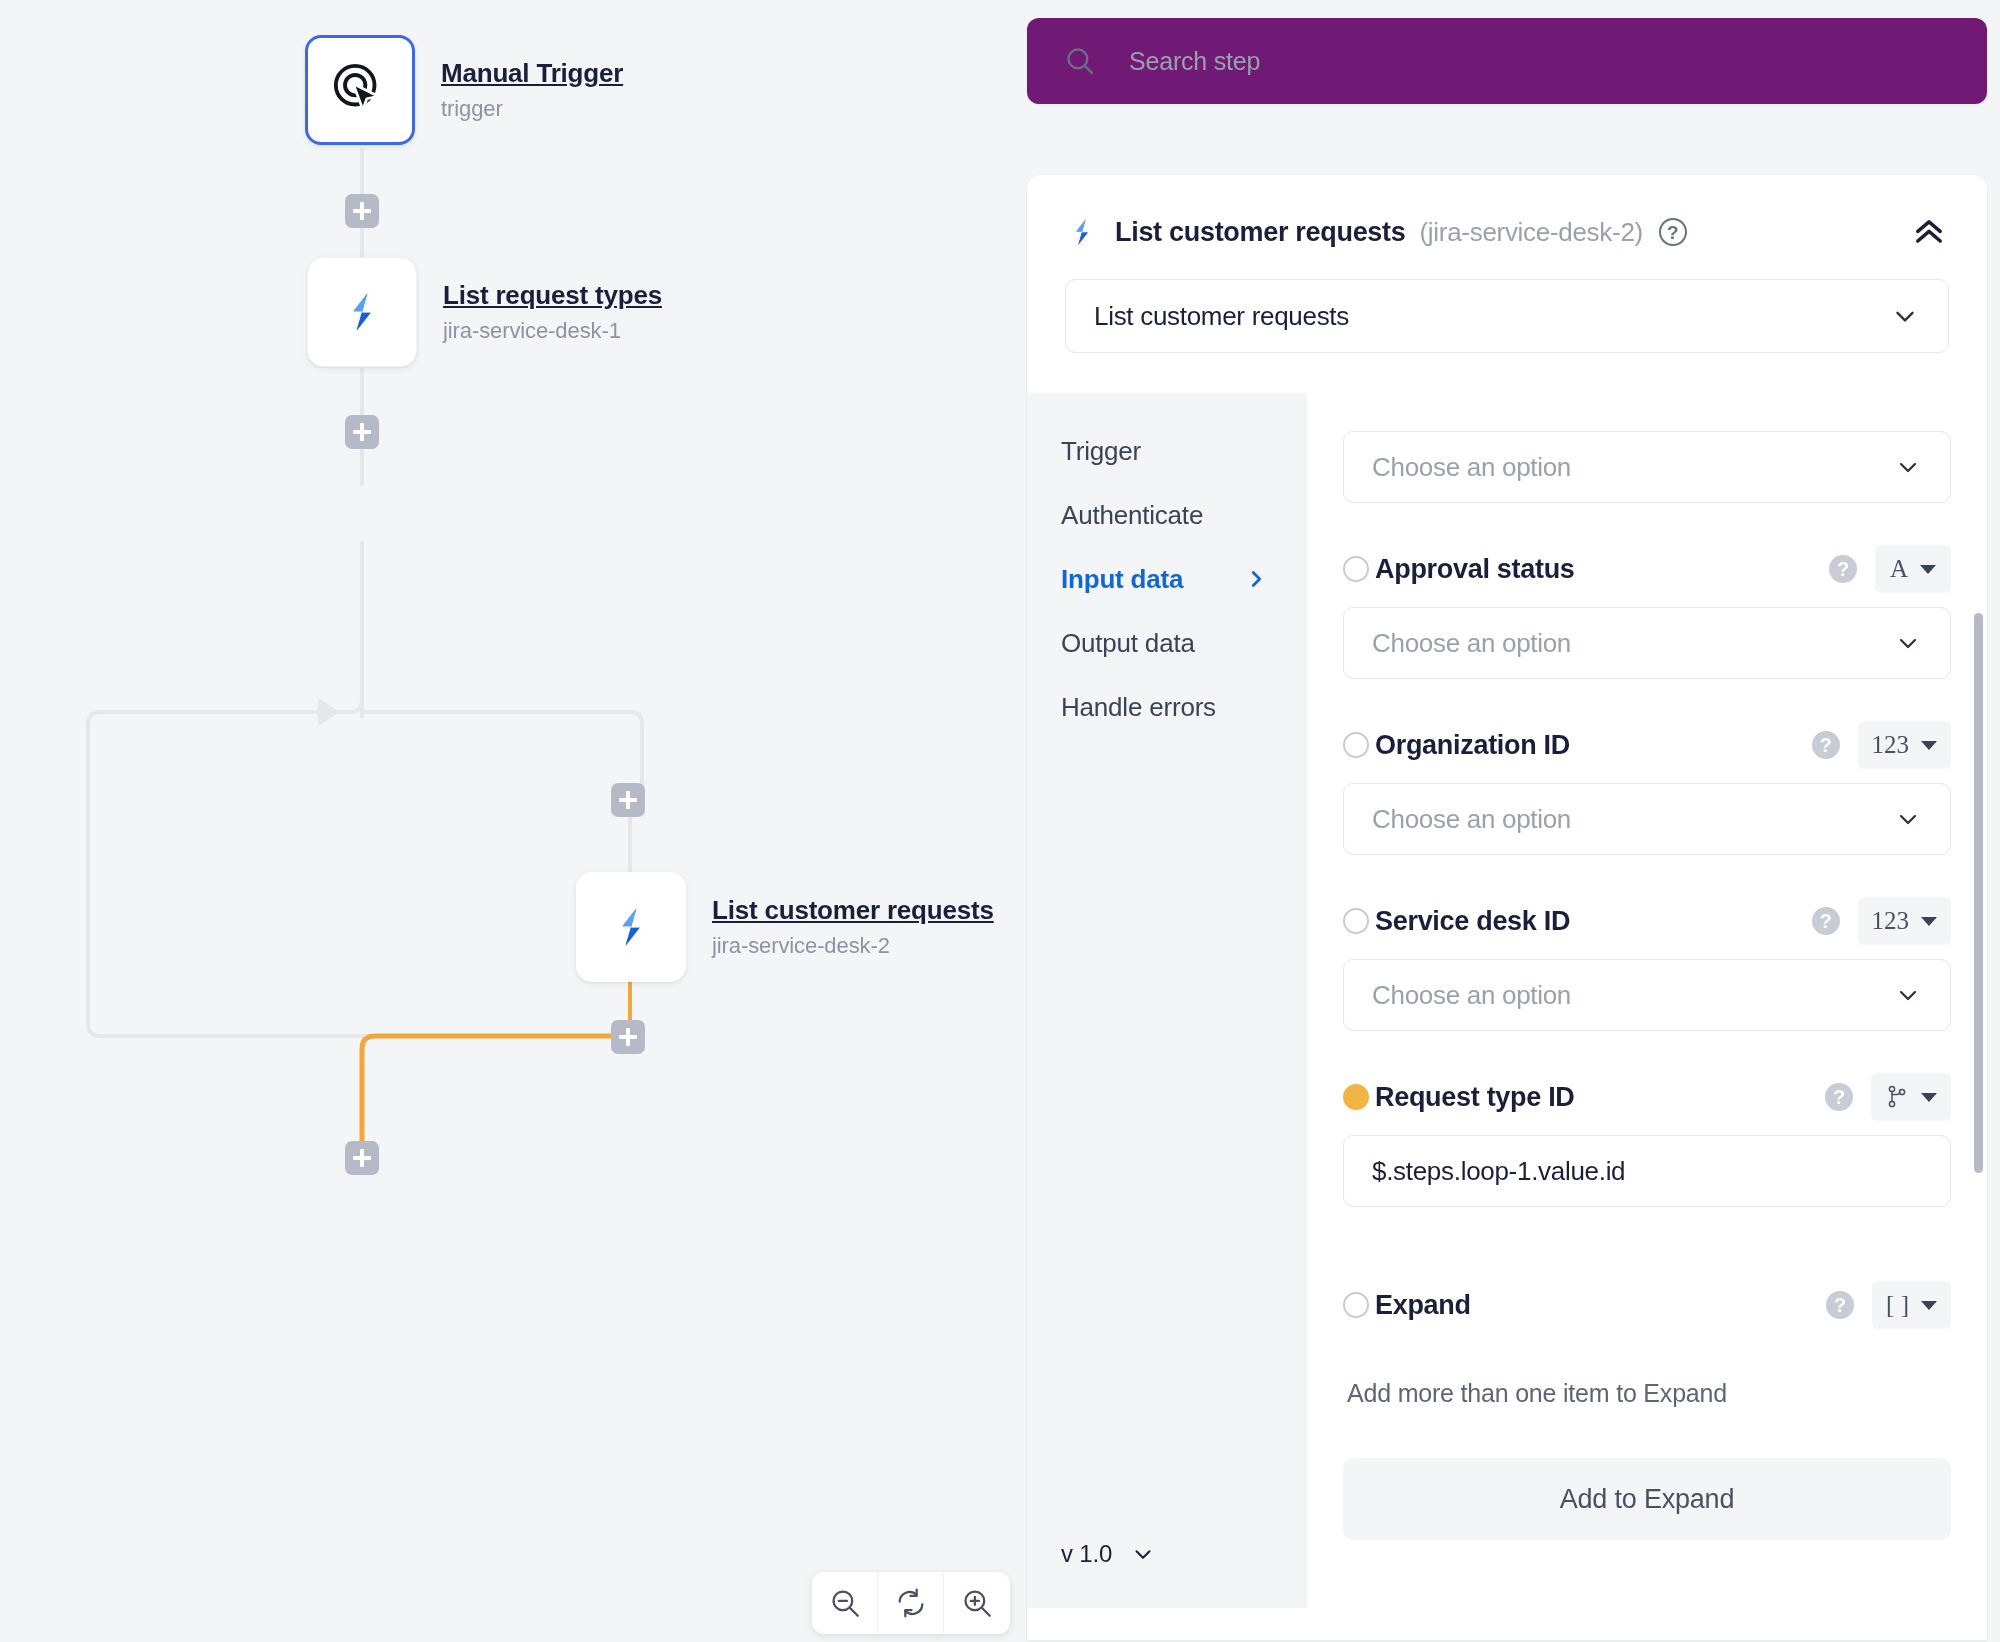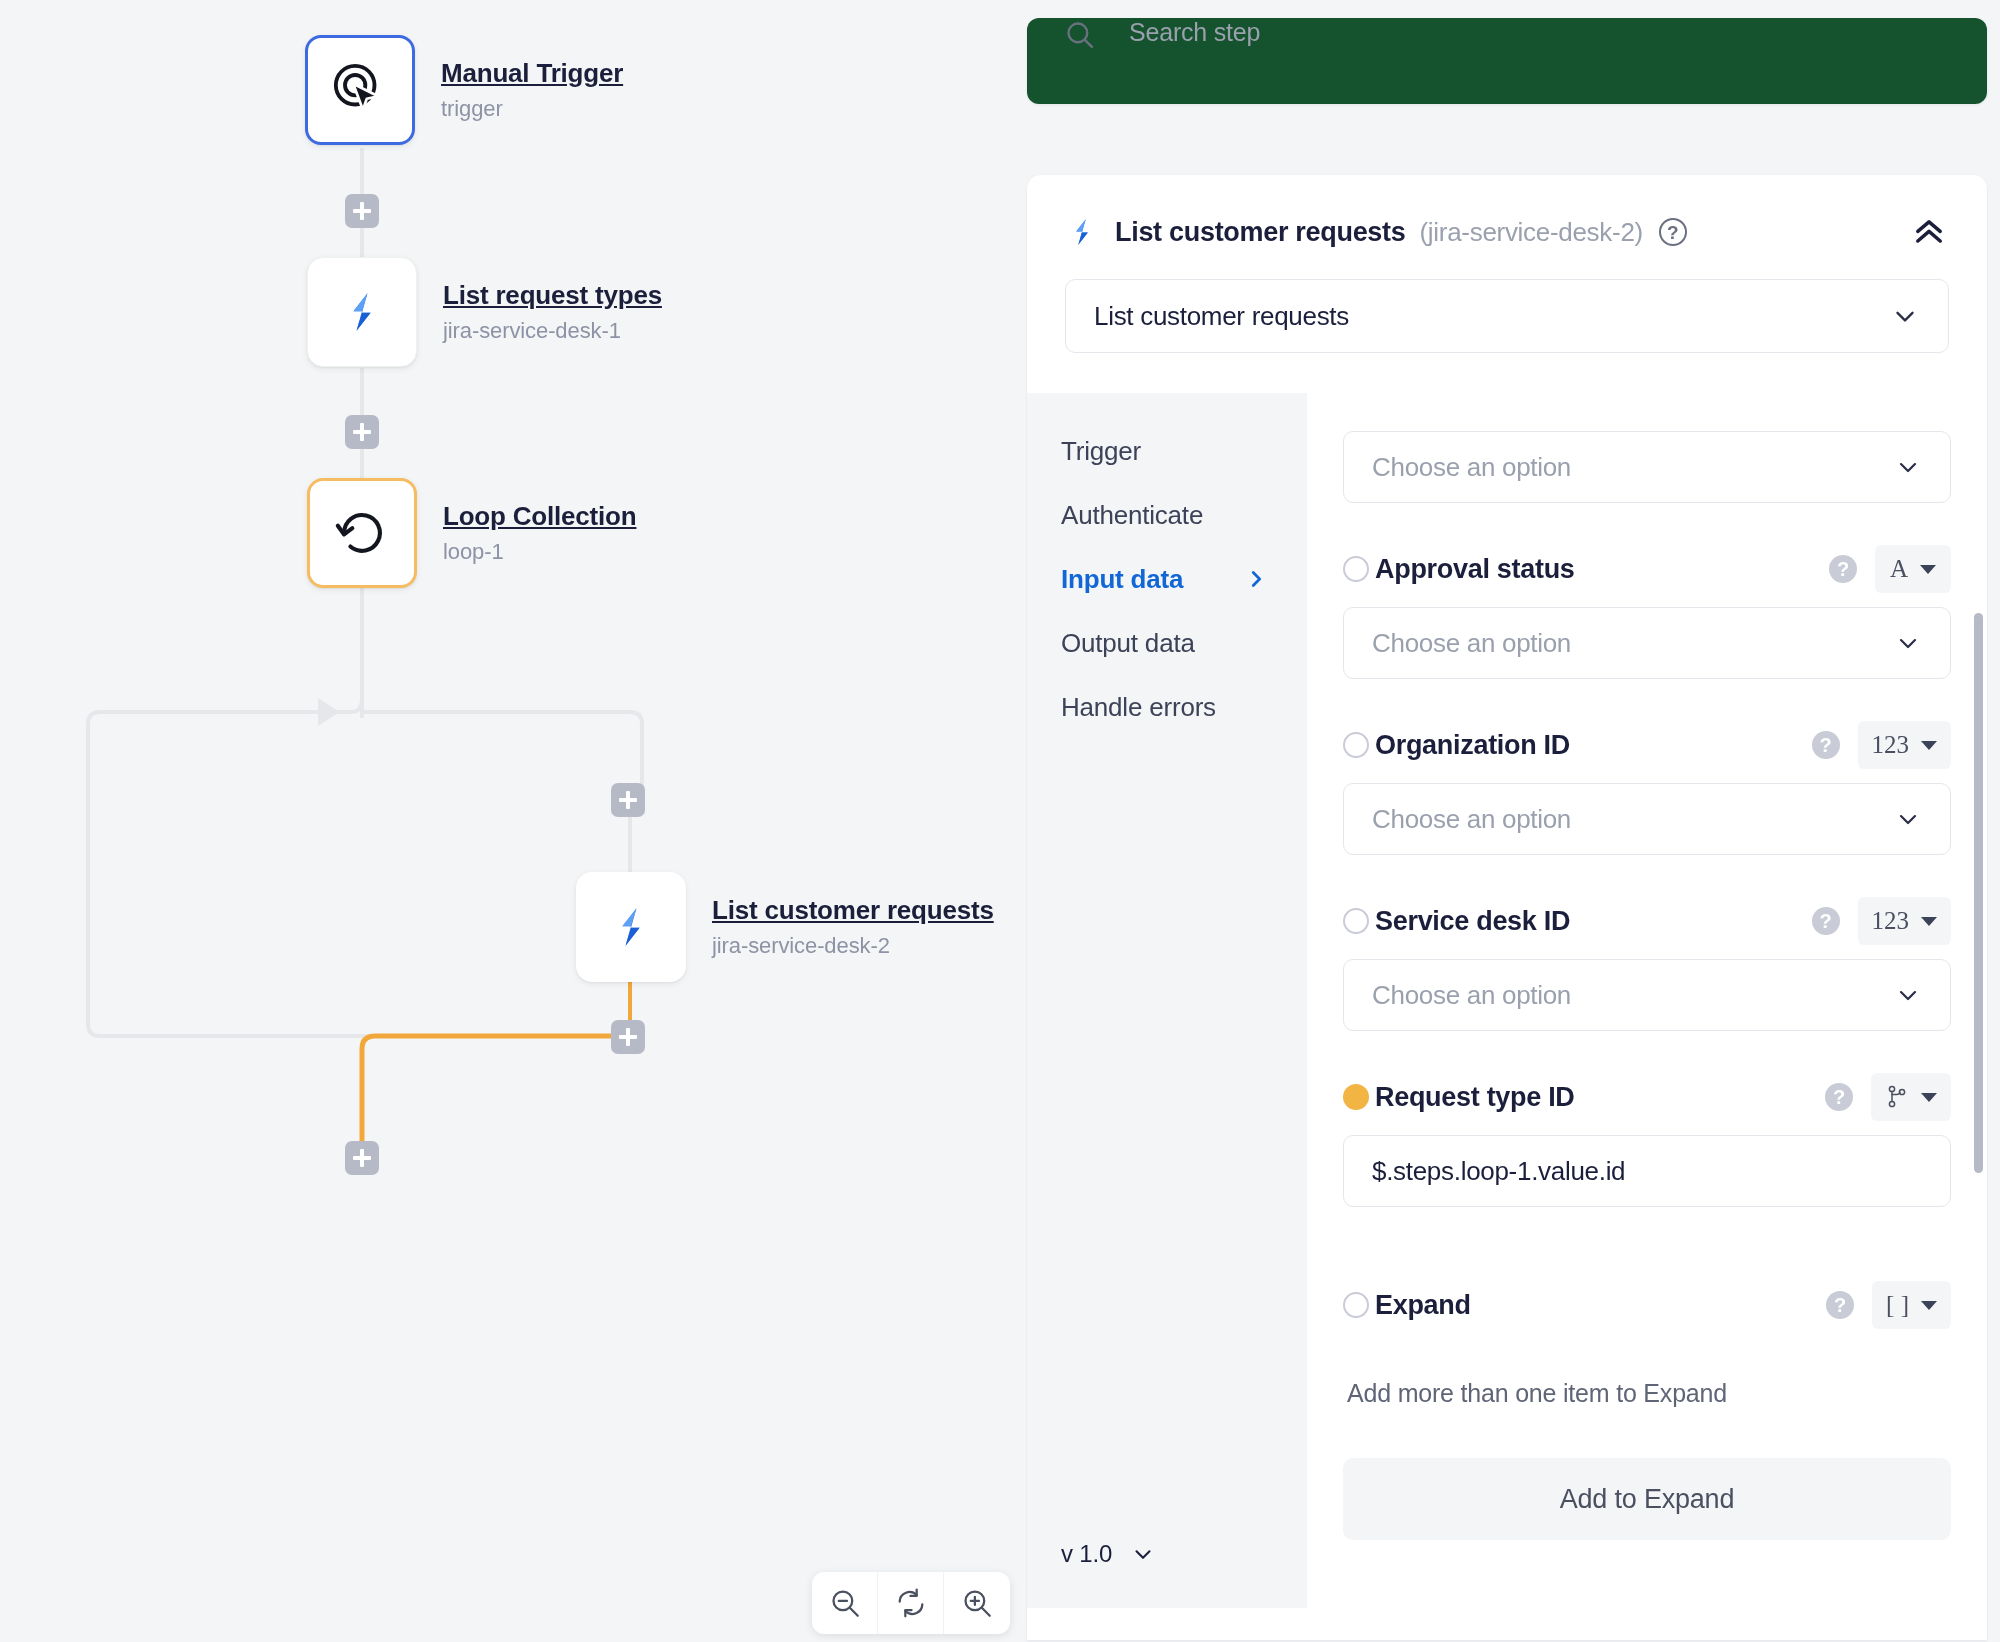--- a/index.html
+++ b/index.html
@@ -67,23 +67,23 @@
     align-items: center; justify-content: center;
     cursor: pointer; border-right: 1px solid #f0f1f3;
   }
   .zoom-btn:last-child { border-right: none; }
 
   
   .right { position: relative; width: 978px; height: 1642px; background: #f4f5f7; }
 
   .search-card {
     position: absolute; left: 5px; top: 18px; width: 960px; height: 86px;
-    background: #14532d; border-radius: 12px;
+    background: #701a75; border-radius: 12px;
     box-shadow: 0 1px 3px rgba(16,24,40,0.08);
-    display: flex; align-items: flex-start; padding: 0 36px;
+    display: flex; align-items: center; padding: 0 36px;
   }
   .search-input-txt {
     margin-left: 32px; font-size: 25px; color: #9aa0ad; letter-spacing: -0.2px;
   }
 
   .step-card {
     position: absolute; left: 5px; top: 175px; width: 960px; height: 1465px;
     background: #ffffff; border-radius: 14px 14px 0 0;
     box-shadow: 0 1px 3px rgba(16,24,40,0.08);
     overflow: hidden;
@@ -232,32 +232,20 @@
           <path d="M16 16.5 L21.5 16.5 L12.5 28 Z" fill="#1b5fd4"></path>
         </svg>
       </div>
       <div class="node-labels">
         <div class="node-title">List request types</div>
         <div class="node-sub">jira-service-desk-1</div>
       </div>
     </div>
     <div class="plus" style="left:345px; top:415px;"></div>
 
-    <div class="node" style="left:307px; top:478px;">
-      <div class="node-box sel-amber">
-        <svg width="58" height="58" viewBox="0 0 24 24" fill="none">
-          <path d="M4.6 12 a7.4 7.4 0 1 1 2.6 5.6" stroke="#14161f" stroke-width="1.7" stroke-linecap="round" fill="none"></path>
-          <path d="M2 9 L4.6 12.6 L8 10" stroke="#14161f" stroke-width="1.7" stroke-linecap="round" stroke-linejoin="round" fill="none"></path>
-        </svg>
-      </div>
-      <div class="node-labels">
-        <div class="node-title">Loop Collection</div>
-        <div class="node-sub">loop-1</div>
-      </div>
-    </div>
 
     <div class="plus" style="left:611px; top:783px;"></div>
 
     <div class="node" style="left:576px; top:872px;">
       <div class="node-box plain" style="border:none;">
         <svg width="50" height="50" viewBox="0 0 32 32">
           <path d="M19.5 4 L10.5 15.5 L16 15.5 L12.5 28 L21.5 16.5 L16 16.5 Z" fill="#2f7ff0"></path>
           <path d="M16 15.5 L10.5 15.5 L19.5 4 Z" fill="#5ea0f5"></path>
           <path d="M16 16.5 L21.5 16.5 L12.5 28 Z" fill="#1b5fd4"></path>
         </svg>

